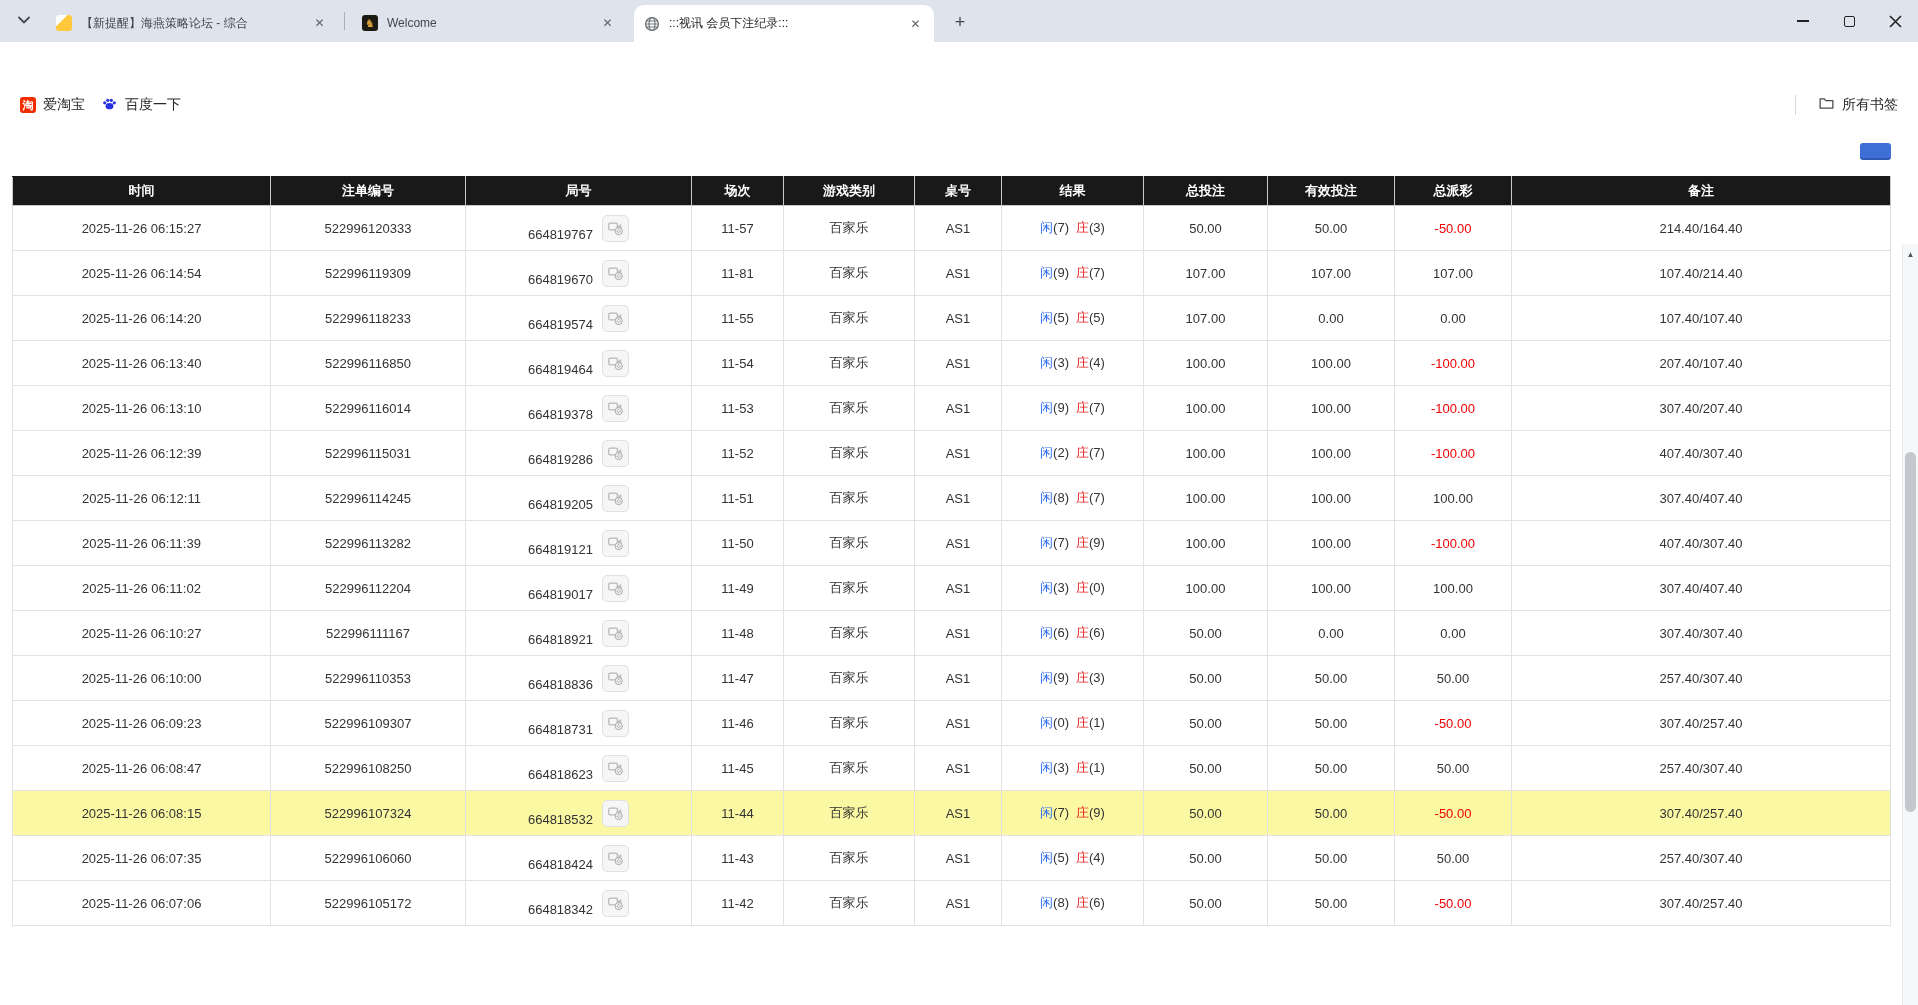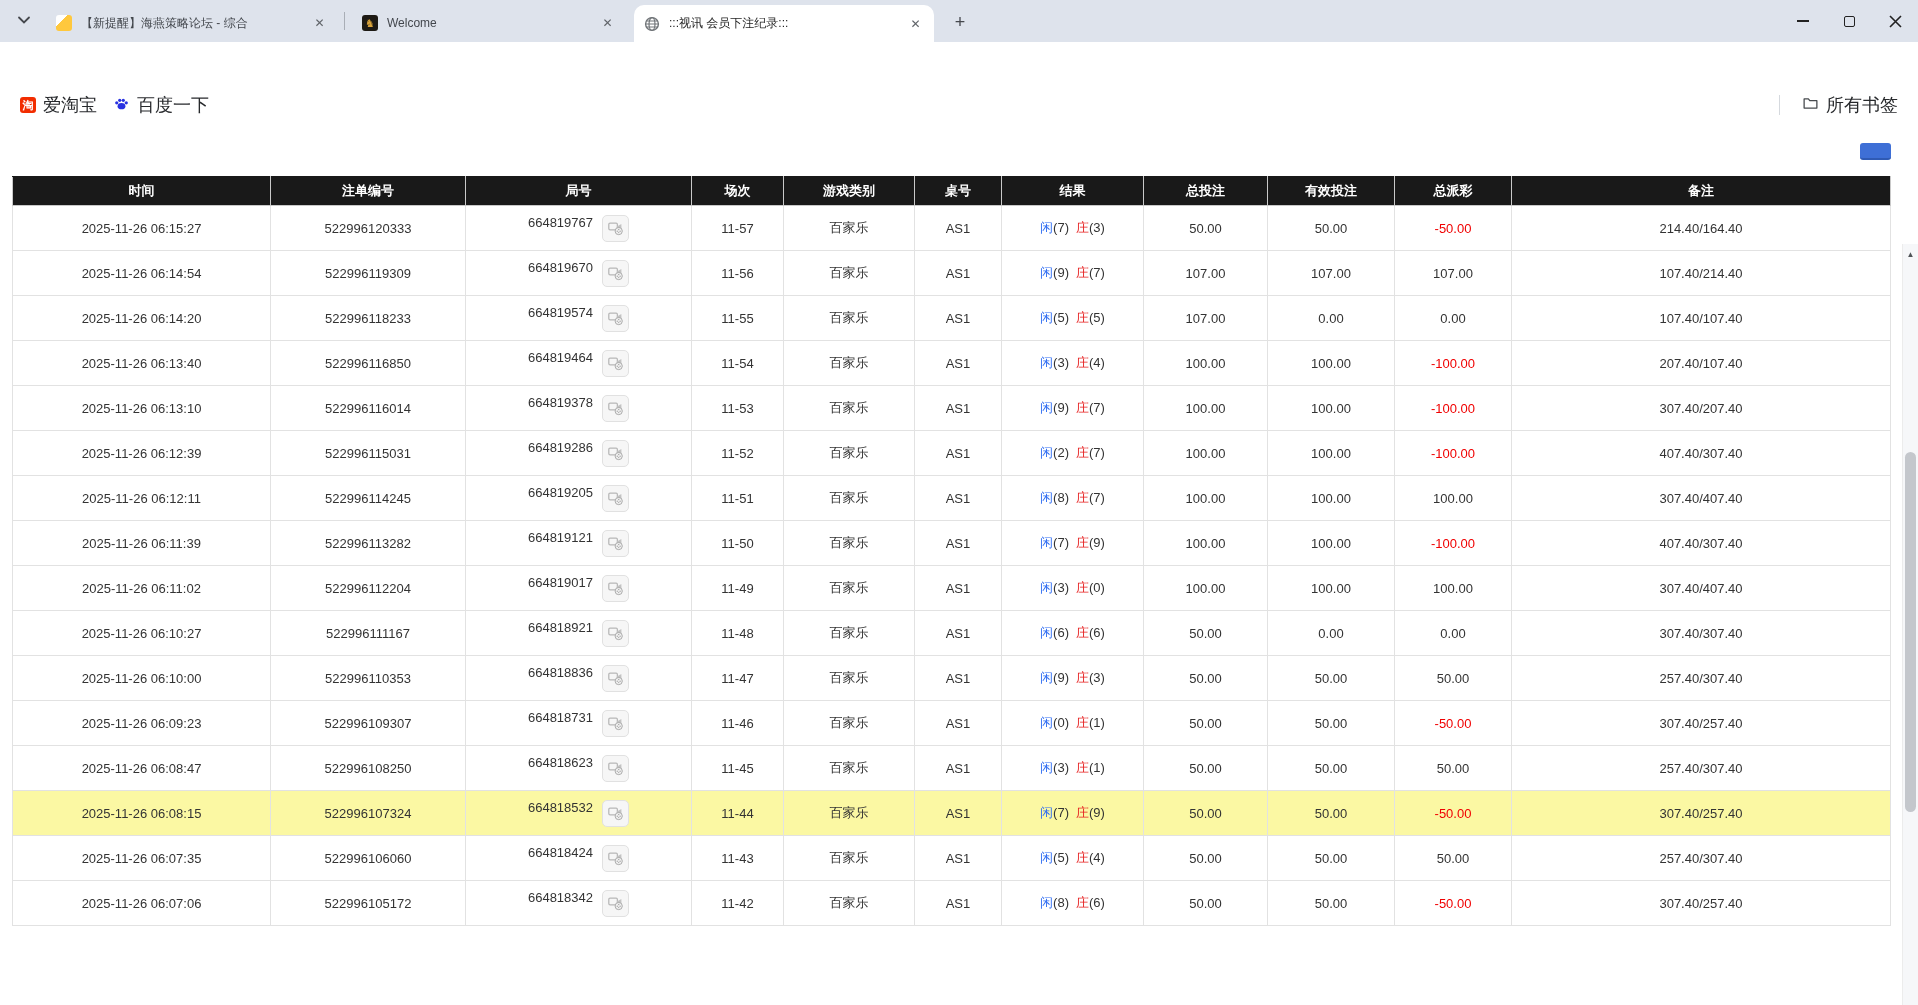--- a/index.html
+++ b/index.html
@@ -27,40 +27,40 @@
   .nav-btn { position:absolute; top:51px; width:28px; height:28px; border:none; background:transparent; cursor:pointer; display:flex; align-items:center; justify-content:center; }
   .omnibox { position:absolute; left:196px; top:48px; width:1504px; height:34px; background:#e9eef7; border-radius:17px; display:flex; align-items:center; padding:0 12px; gap:10px; }
   .omni-url { flex:1; font-size:14.5px; color:#1e2023; white-space:nowrap; overflow:hidden; }
   .right-icons { position:absolute; right:6px; top:50px; display:flex; align-items:center; gap:12px; }
   .tb-icon-btn { width:30px; height:30px; border:none; background:transparent; cursor:pointer; display:flex; align-items:center; justify-content:center; }
   .dots { font-size:17px; color:#5f6368; letter-spacing:0; }
 
   
   .bookmarks { position:absolute; left:0; top:88px; width:1918px; height:34px; background:#fff; display:flex; align-items:center; padding:0 12px; }
   .bm-item { display:flex; align-items:center; gap:7px; border:none; background:transparent; cursor:pointer; padding:4px 8px; border-radius:6px; }
-  .bm-item .bm-label { font-size:18px; color:#27292c; white-space:nowrap; }
+  .bm-item .bm-label { font-size:14px; color:#27292c; white-space:nowrap; }
   .bm-tao { width:16px; height:16px; background:#f22d00; color:#fff; border-radius:3px; font-size:11px; line-height:16px; text-align:center; font-weight:bold; }
   .bm-right { margin-left:auto; display:flex; align-items:center; gap:8px; }
   .bm-sep { width:1px; height:20px; background:#d5d9de; margin-right:6px; }
 
   
   .page { position:absolute; left:0; top:122px; width:1918px; height:883px; background:#fff;padding-left:16px; }
   .partial-btn { position:absolute; left:1860px; top:21px; width:31px; height:17px; background:#3e6fd6; border-radius:3px; border-bottom:2px solid #2f5ab4; }
 
   
   .bet-table { position:absolute; left:12px; top:54px; width:1878px; border-collapse:collapse; table-layout:fixed; }
   .bet-table thead th { background:#191919; color:#fff; height:29px; font-size:13px; font-weight:bold; border:1px solid #c9c9c9; border-top:1px solid #191919; text-align:center; }
   .bet-table tbody td { background:#fff; height:45px; border:1px solid #e2e2e2; text-align:center; font-size:13px; color:#333; }
   .bet-table tbody tr.hl td { background:#fbf8a3; }
   .blue { color:#2e6cf2; }
   .neg { color:#f00000 !important; }
   .res-p { color:#2e6cf2; }
   .res-b { color:#e62222; margin-left:7px; }
   .res-n { color:#333; }
-  .round-wrap { display:inline-flex; align-items:flex-start; gap:9px; }
+  .round-wrap { display:inline-flex; align-items:flex-end; gap:9px; }
   .vid-btn { width:27px; height:27px; background:#f6f6f6; border:1px solid #e1e1e1; border-radius:5px; cursor:pointer; display:inline-flex; align-items:center; justify-content:center; padding:0; }
   .bet-table tfoot td { background:#9b9b9b; color:#fff; height:31px; border:2px solid #fff; text-align:center; font-size:12.5px; font-weight:bold; }
   .bet-table tfoot td.neg { color:#ff1212 !important; }
 
   
   .scrollbar { position:absolute; right:0; top:122px; width:16px; height:883px; background:#f6f7f9; border-left:1px solid #ececec; }
   .sb-arrow { position:absolute; left:0; top:2px; width:15px; height:16px; border:none; background:transparent; color:#4f5357; font-size:8px; cursor:pointer; padding:0; }
   .sb-thumb { position:absolute; left:2px; top:208px; width:11px; height:360px; background:#c4c7cc; border-radius:6px; cursor:grab; }
 </style>
 </head>
@@ -280,21 +280,21 @@
                     <path d="M11.5 8l4.5-2.4v7L11.5 10z" fill="#c3c3c3"></path>
                     <circle cx="13" cy="13.4" r="4" fill="#f2f2f2" stroke="#a9a9a9" stroke-width="1.1"></circle>
                     <circle cx="13" cy="11.7" r=".8" fill="#a9a9a9"></circle>
                     <circle cx="11.4" cy="13.6" r=".8" fill="#a9a9a9"></circle>
                     <circle cx="14.6" cy="13.6" r=".8" fill="#a9a9a9"></circle>
                     <circle cx="13" cy="15" r=".7" fill="#a9a9a9"></circle>
                   </svg>
                 </button>
               </span>
             </td>
-            <td>11-56</td>
+            <td>11-81</td>
             <td>百家乐</td>
             <td>AS1</td>
             <td>
               <span class="res-p">闲</span><span class="res-n">(9)</span><span class="res-b">庄</span><span class="res-n">(7)</span>
             </td>
             <td class="blue">107.00</td>
             <td>107.00</td>
             <td class="negable">107.00</td>
             <td>107.40/214.40</td>
           </tr>

